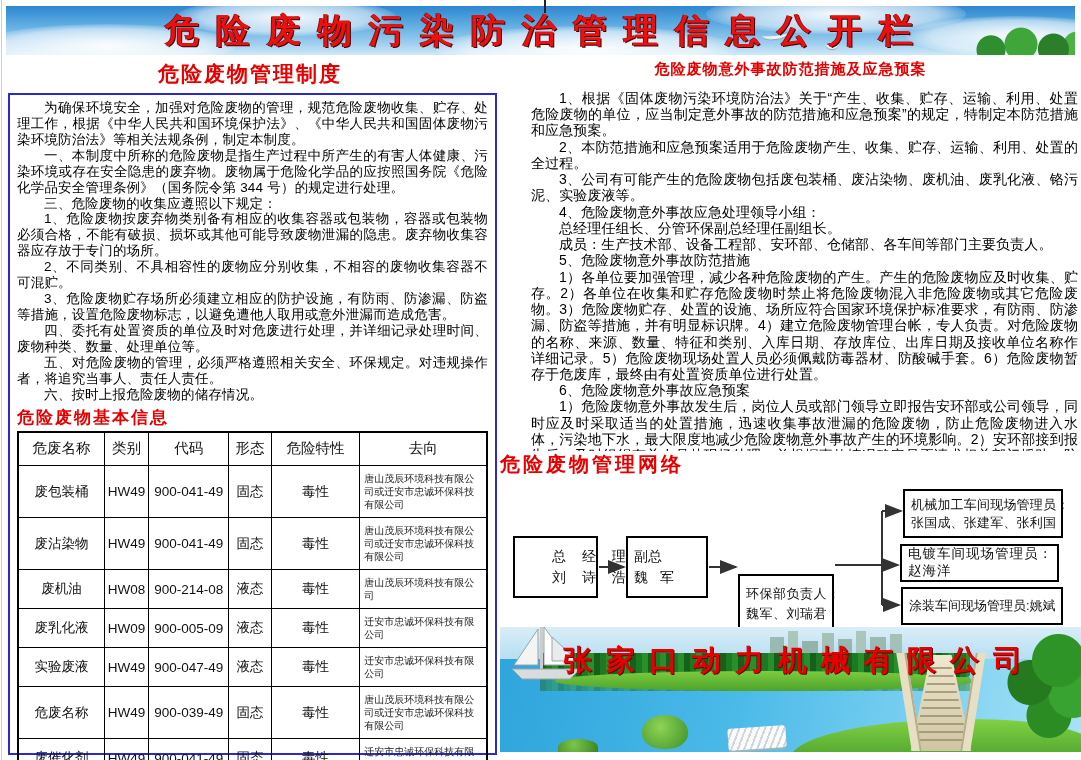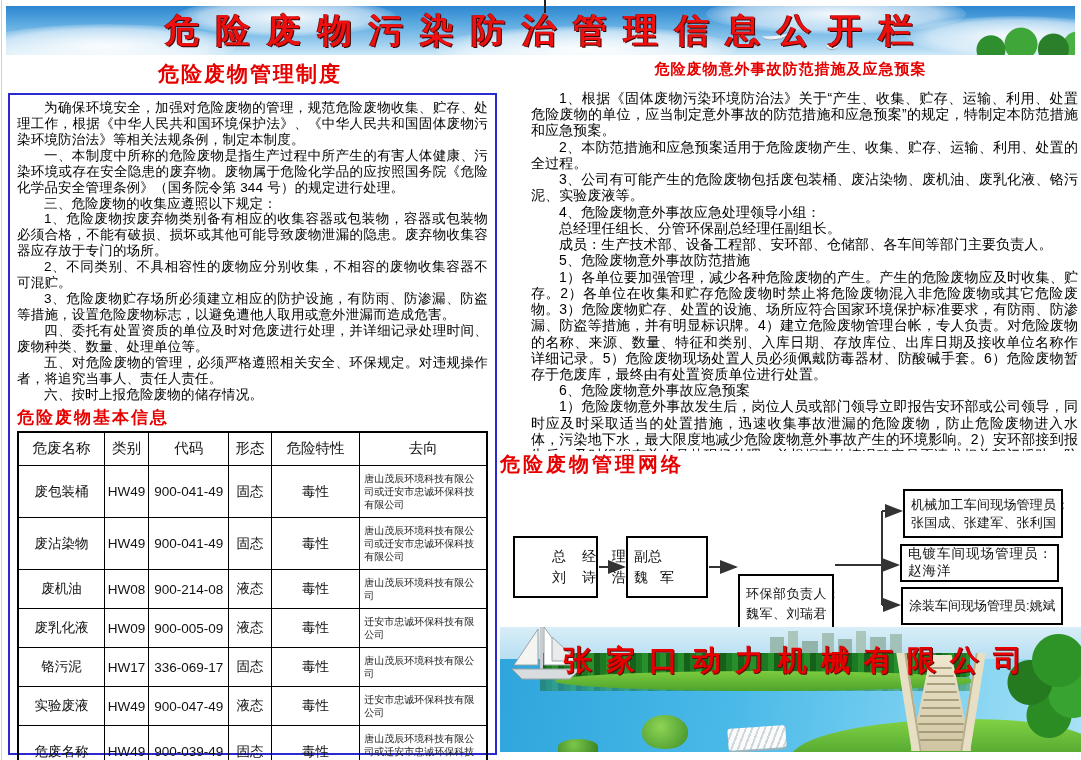--- a/index.html
+++ b/index.html
@@ -226,28 +226,20 @@
             </tr>
             <tr>
               <td>废乳化液</td>
               <td>HW09</td>
               <td>900-005-09</td>
               <td>液态</td>
               <td>毒性</td>
               <td class="dest">迁安市忠诚环保科技有限公司</td>
             </tr>
             <tr>
-              <td>铬污泥</td>
-              <td>HW17</td>
-              <td>336-069-17</td>
-              <td>固态</td>
-              <td>毒性</td>
-              <td class="dest">唐山茂辰环境科技有限公司</td>
-            </tr>
-            <tr>
               <td>实验废液</td>
               <td>HW49</td>
               <td>900-047-49</td>
               <td>液态</td>
               <td>毒性</td>
               <td class="dest">迁安市忠诚环保科技有限公司</td>
             </tr>
             <tr>
               <td>危废名称</td>
               <td>HW49</td>

